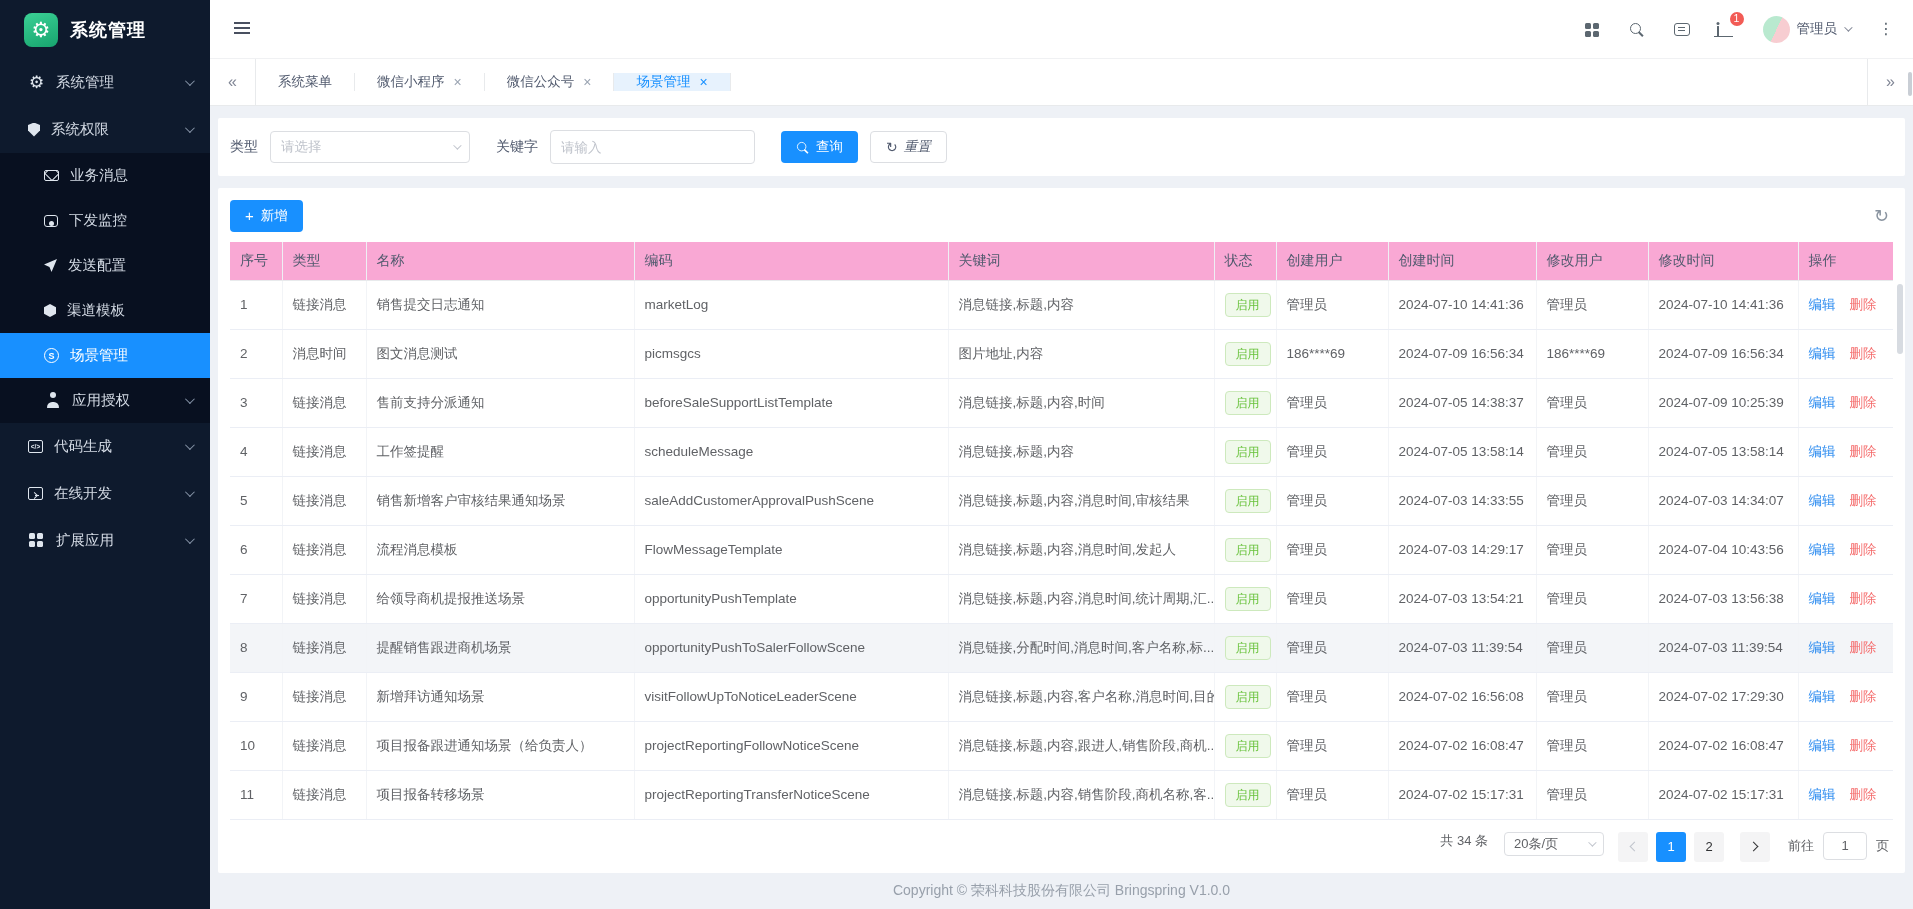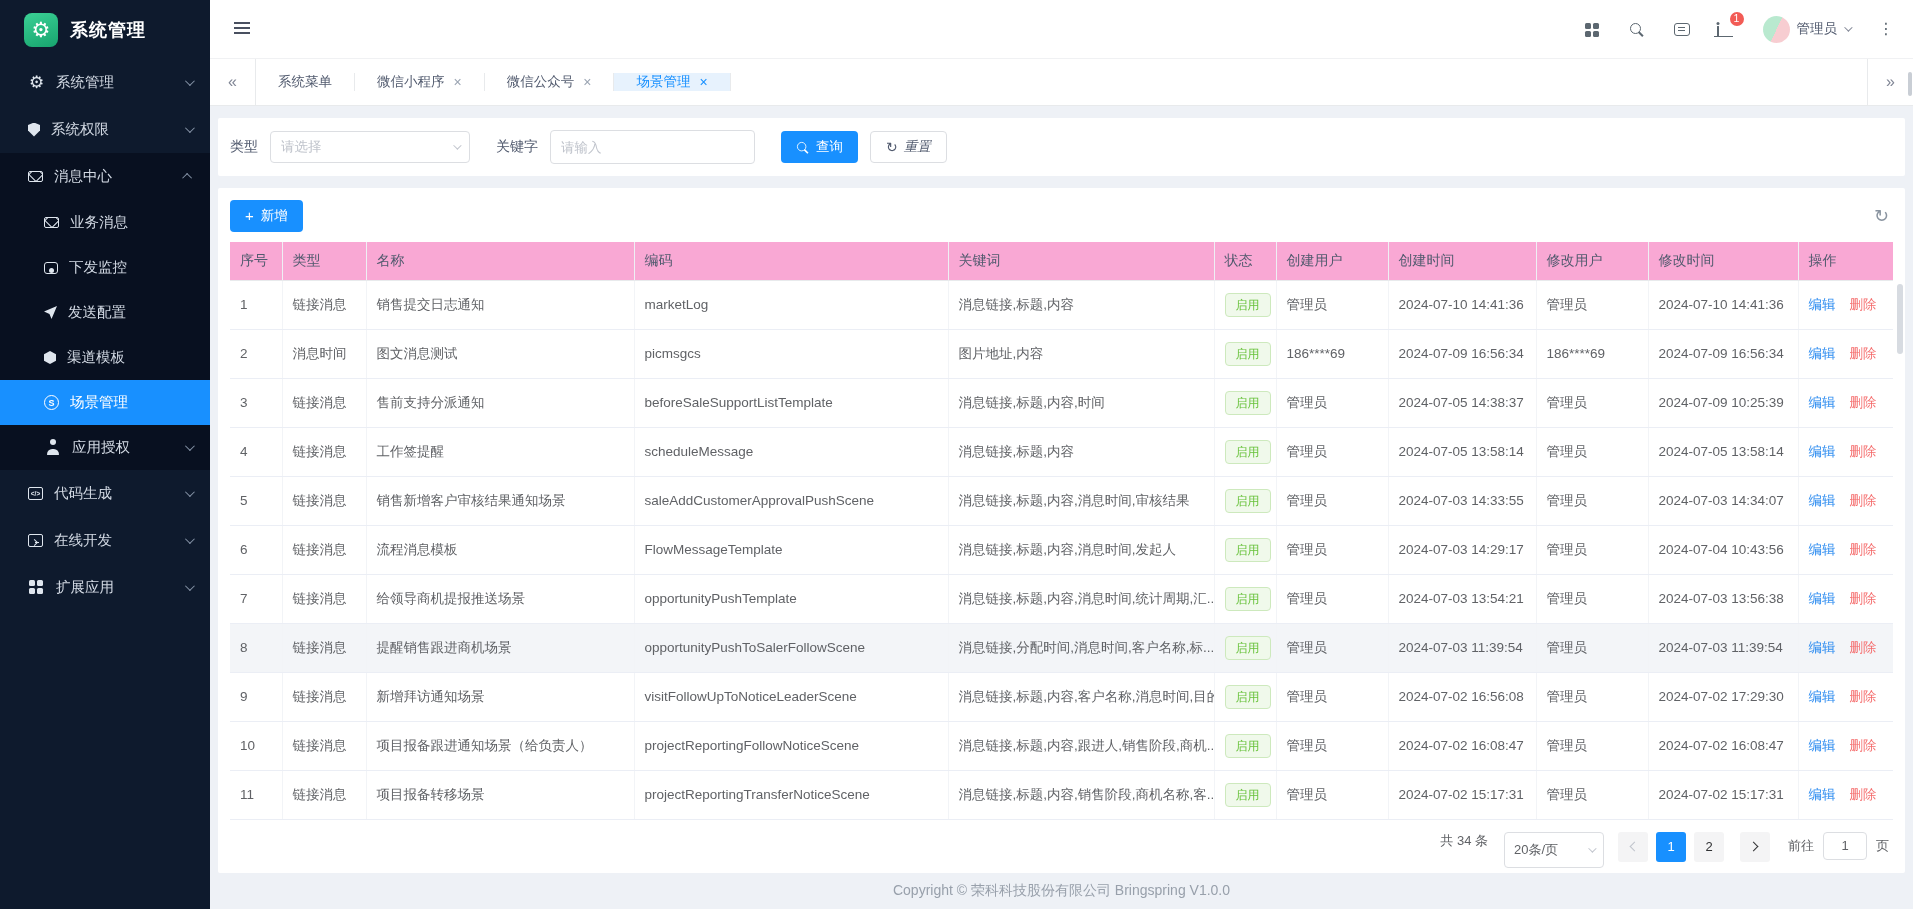--- a/index.html
+++ b/index.html
@@ -145,21 +145,21 @@
   td:last-child { border-right:none; }
   tr.hl td { background:#f3f5f8; }
   .badge-enable { display:inline-block; padding:5px 10px; font-size:12px; color:#67c23a; background:#f0f9eb;
     border:1px solid #cde9bd; border-radius:4px; line-height:1; }
   .act { cursor:pointer; }
   .act.edit { color:#2d8cf0; margin-right:14px; }
   .act.del { color:#f56c6c; }
 
   .pager { display:flex; align-items:flex-start; justify-content:flex-end; margin:12px 4px 12px 0; gap:8px; }
   .ptotal { font-size:13px; color:#606266; margin-right:8px; }
-  .psize { width:100px; height:36px; border:1px solid #dcdee2; border-radius:4px; display:flex;
+  .psize { width:100px; height:24px; border:1px solid #dcdee2; border-radius:4px; display:flex;
     align-items:center; justify-content:space-between; padding:0 9px; font-size:13px; color:#606266;
     cursor:pointer; margin-right:6px; }
   .pbtn { min-width:30px; height:30px; border:none; border-radius:3px; background:#f4f4f5; color:#303133;
     font-size:13px; cursor:pointer; display:inline-flex; align-items:center; justify-content:center;
     font-family:inherit; }
   .pbtn.active { background:#1890ff; color:#fff; }
   .pchev { width:7px; height:7px; border-right:1.6px solid currentColor; border-bottom:1.6px solid currentColor;
     display:inline-block; }
   .pchev.left { transform:rotate(135deg); margin-left:3px; }
   .pchev.right { transform:rotate(-45deg); margin-right:3px; }
@@ -189,25 +189,20 @@
         <span class="mi i-gear"></span>
         <span class="mlabel">系统管理</span>
         <span class="chev down"></span>
       </div>
       <div class="mitem">
         <span class="mi i-shield"></span>
         <span class="mlabel">系统权限</span>
         <span class="chev down"></span>
       </div>
       <div class="mgroup">
-        <div class="mitem">
-          <span class="mi i-mail"></span>
-          <span class="mlabel">消息中心</span>
-          <span class="chev up"></span>
-        </div>
         <div class="submenu">
           <div class="mitem sub">
             <span class="mi i-mail"></span>
             <span class="mlabel">业务消息</span>
           </div>
           <div class="mitem sub">
             <span class="mi i-monitor"></span>
             <span class="mlabel">下发监控</span>
           </div>
           <div class="mitem sub">

